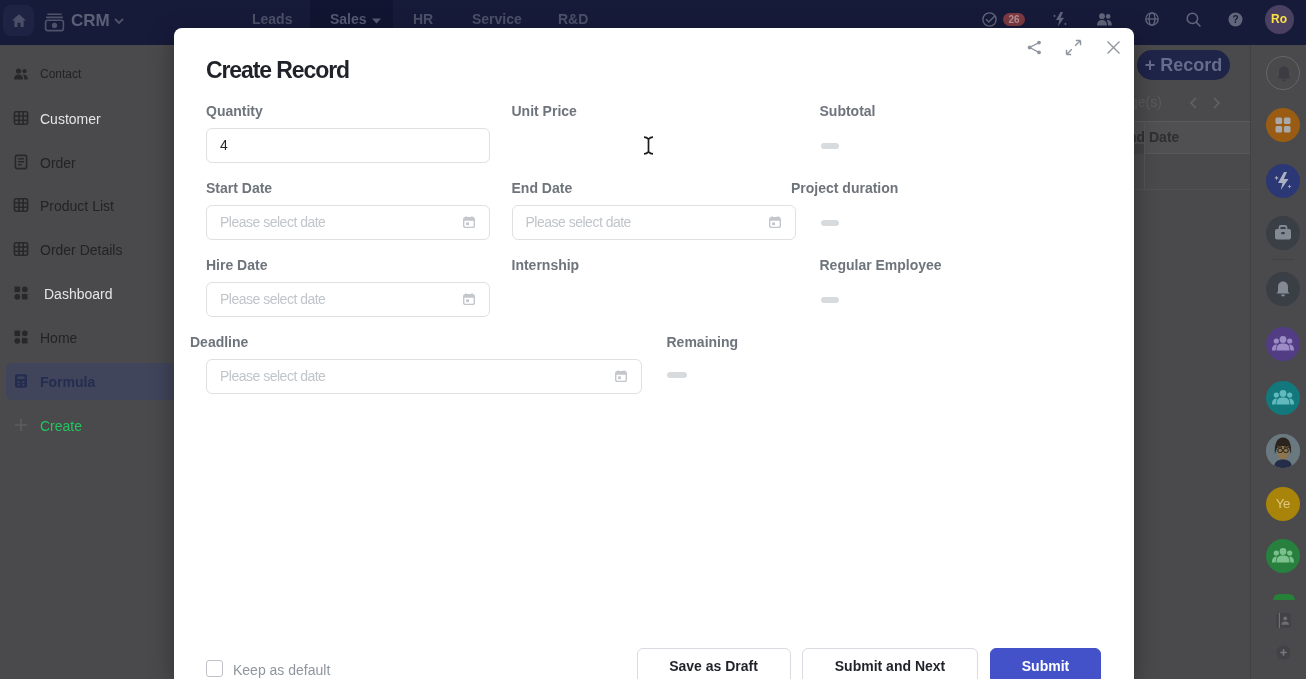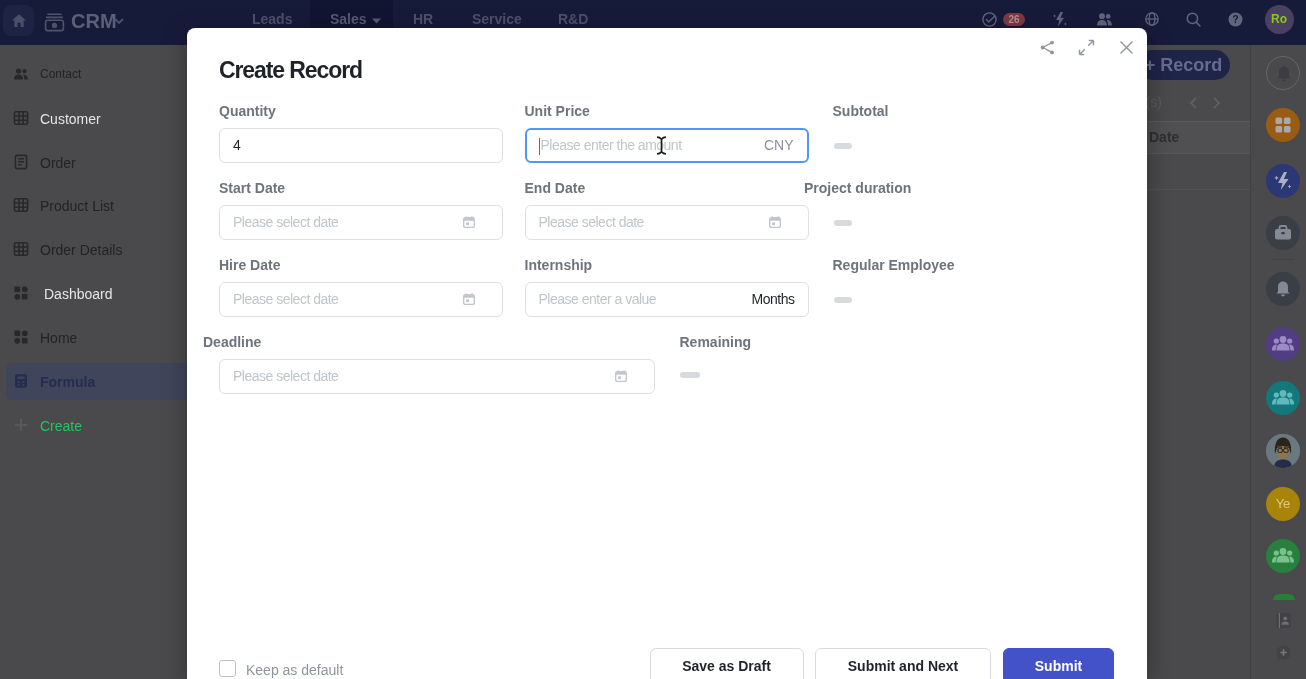--- a/index.html
+++ b/index.html
@@ -12,21 +12,21 @@
 #homebtn { position:absolute; left:3px; top:5px; width:31px; height:31px; border-radius:8px; background:#1e2343; }
 
 #sidebar { position:absolute; left:0; top:45px; width:290px; height:634px; background:#4a4a4c; z-index:1; }
 #formrow { position:absolute; left:6px; top:318px; width:280px; height:37px; border-radius:6px; background:#41455b; }
 
 #content { position:absolute; left:290px; top:45px; width:960px; height:634px; background:#4a4a4c; z-index:1; }
 
 #rail { position:absolute; left:1250px; top:45px; width:56px; height:634px; background:#4a4a4c; border-left:1px solid #414144; z-index:1; }
 .ric { position:absolute; left:1266px; width:34px; height:34px; border-radius:50%; z-index:2; }
 
-#modal { position:absolute; left:174px; top:28px; width:960px; height:651px; background:#ffffff; border-radius:8px 8px 0 0; box-shadow:0 6px 24px rgba(0,0,0,0.35); z-index:10;margin-left:13px; }
+#modal { position:absolute; left:174px; top:28px; width:960px; height:651px; background:#ffffff; border-radius:8px 8px 0 0; box-shadow:0 6px 24px rgba(0,0,0,0.35); z-index:10; }
 #modal .title { position:absolute; left:32px; top:28.5px; font-size:23px; font-weight:bold; color:#1f2329; letter-spacing:-1.1px; }
 .flabel { position:absolute; font-size:14px; font-weight:bold; color:#6e747c; line-height:14px; }
 .finput { position:absolute; height:35px; border:1px solid #dee0e3; border-radius:6px; background:#fff; font-size:14px; line-height:32px; }
 .ph { color:#c0c5ca; letter-spacing:-0.5px; }
 .dash { position:absolute; width:18px; height:6px; border-radius:3px; background:#d8dbde; }
 .fbtn { position:absolute; top:620px; height:36px; border:1px solid #d8dbe0; border-radius:6px; background:#fff; font-size:14px; font-weight:bold; color:#1f2329; text-align:center; line-height:34px; }
 </style>
 </head>
 <body>
 
@@ -35,21 +35,21 @@
   <div id="homebtn"></div>
   <svg class="abs" style="left:11px;top:13px" width="16" height="16" viewBox="0 0 16 16">
       <path d="M8 1.2 L15 7.4 H12.6 V14 H9.6 V9.8 H6.4 V14 H3.4 V7.4 H1 Z" fill="#4b5066"></path>
     </svg>
   <svg class="abs" style="left:44px;top:12px" width="21" height="20" viewBox="0 0 21 20" fill="none" stroke="#4e5369" stroke-width="1.6">
     <path d="M4 2.2 H17" stroke-linecap="round"></path>
     <path d="M2.8 5.4 H18.2" stroke-linecap="round"></path>
     <rect x="1.6" y="8.2" width="17.8" height="10.4" rx="2.2"></rect>
     <circle cx="10.5" cy="13.4" r="2.6" fill="#4e5369" stroke="none"></circle>
   </svg>
-  <div class="abs" style="left:71px;top:11px;font-size:20px;line-height:20px;font-weight:bold;color:#5c6076">CRM</div>
+  <div class="abs" style="left:71px;top:11px;font-size:17px;line-height:20px;font-weight:bold;color:#5c6076">CRM</div>
   <svg class="abs" style="left:113px;top:17px" width="12" height="8" viewBox="0 0 12 8" fill="none" stroke="#4e5369" stroke-width="1.8">
       <path d="M2 2 L6 6 L10 2"></path>
     </svg>
 
   <div class="navtxt" style="left:252px">Leads</div>
   <div class="navtxt" style="left:330px;color:#575c74">Sales</div>
   <svg class="abs" style="left:371px;top:17px" width="11" height="8" viewBox="0 0 11 8">
       <path d="M1 1.5 L5.5 6.5 L10 1.5 Z" fill="#575c74"></path>
     </svg>
   <div class="navtxt" style="left:413px">HR</div>
@@ -78,21 +78,21 @@
       <path d="M1 7 H13"></path>
     </svg>
   <svg class="abs" style="left:1186px;top:12px" width="15" height="15" viewBox="0 0 15 15" fill="none" stroke="#61667c" stroke-width="1.5">
       <circle cx="6.4" cy="6.4" r="5.2"></circle>
       <path d="M10.4 10.4 L14 14" stroke-linecap="round"></path>
     </svg>
   <svg class="abs" style="left:1228px;top:12px" width="15" height="15" viewBox="0 0 15 15">
       <circle cx="7.5" cy="7.5" r="7" fill="#61667c"></circle>
       <text x="7.5" y="11" font-size="10" font-weight="bold" fill="#171b3a" text-anchor="middle" font-family="Liberation Sans">?</text>
     </svg>
-  <div class="abs" style="left:1264.5px;top:4.5px;width:29px;height:29px;border-radius:50%;background:#4a4062;color:#84cc16;font-size:12px;font-weight:bold;text-align:center;line-height:29px">Ro</div>
+  <div class="abs" style="left:1264.5px;top:4.5px;width:29px;height:29px;border-radius:50%;background:#4a4062;color:#fde047;font-size:12px;font-weight:bold;text-align:center;line-height:29px">Ro</div>
 </div>
 
 <div id="sidebar">
   <div id="formrow"></div>
 </div>
 <div id="sideitems">
     <svg class="abs" style="left:13px;top:66px;z-index:2" width="16" height="16" viewBox="0 0 16 16">
       <circle cx="5.5" cy="5" r="2.6" fill="#28282b"></circle>
       <path d="M1 13.5 C1 9.9 3 8.4 5.5 8.4 C8 8.4 10 9.9 10 13.5 Z" fill="#28282b"></path>
       <circle cx="11.5" cy="5.2" r="2.1" fill="#28282b"></circle>
@@ -288,42 +288,36 @@
   <svg class="abs" style="left:891px;top:11px" width="17" height="17" viewBox="0 0 17 17" fill="none" stroke="#8f959e" stroke-width="1.4">
       <path d="M10.2 6.8 L15.5 1.5 M15.5 1.5 H10.8 M15.5 1.5 V6.2 M6.8 10.2 L1.5 15.5 M1.5 15.5 H6.2 M1.5 15.5 V10.8"></path>
     </svg>
   <svg class="abs" style="left:932px;top:12px" width="15" height="15" viewBox="0 0 15 15" fill="none" stroke="#8f959e" stroke-width="1.4">
       <path d="M1.5 1.5 L13.5 13.5 M13.5 1.5 L1.5 13.5"></path>
     </svg>
 
   <div class="flabel" style="left:32px;top:76px">Quantity</div>
   <div class="finput" style="left:32px;top:100px;width:284px;padding-left:13px;color:#1f2329">4</div>
   <div class="flabel" style="left:337.5px;top:76px">Unit Price</div>
-  <div class="finput" style="left:337.5px;top:100px;width:284px;border:2px solid #4e97fb;line-height:30px;padding-left:12px">
-    <span style="position:absolute;left:12px;top:8px;width:1px;height:17px;background:#646a73"></span>
-    <span class="ph" style="margin-left:2px">Please enter the amount</span>
-    <span style="position:absolute;right:13px;color:#8a9099">CNY</span>
-  </div>
   <svg class="abs" style="left:468px;top:108px" width="13" height="19" viewBox="0 0 13 19">
       <path d="M2 1.2 C3.8 1.2 5.2 1.8 6.5 3.2 C7.8 1.8 9.2 1.2 11 1.2 M2 17.8 C3.8 17.8 5.2 17.2 6.5 15.8 C7.8 17.2 9.2 17.8 11 17.8 M6.5 3 V16" stroke="#1d1d1f" stroke-width="1.7" fill="none"></path>
     </svg>
   <div class="flabel" style="left:645.5px;top:76px">Subtotal</div>
   <div class="dash" style="left:646.5px;top:114.5px"></div>
 
   <div class="flabel" style="left:32px;top:153px">Start Date</div>
   <div class="finput ph" style="left:32px;top:177px;width:284px;padding-left:13px">Please select date</div>
   <div class="flabel" style="left:337.5px;top:153px">End Date</div>
   <div class="finput ph" style="left:337.5px;top:177px;width:284px;padding-left:13px">Please select date</div>
   <div class="flabel" style="left:617px;top:153px">Project duration</div>
   <div class="dash" style="left:646.5px;top:191.5px"></div>
 
   <div class="flabel" style="left:32px;top:230px">Hire Date</div>
   <div class="finput ph" style="left:32px;top:254px;width:284px;padding-left:13px">Please select date</div>
   <div class="flabel" style="left:337.5px;top:230px">Internship</div>
-  <div class="finput ph" style="left:337.5px;top:254px;width:284px;padding-left:13px">Please enter a value<span style="position:absolute;right:13px;color:#1f2329">Months</span></div>
   <div class="flabel" style="left:645.5px;top:230px">Regular Employee</div>
   <div class="dash" style="left:646.5px;top:268.5px"></div>
 
   <div class="flabel" style="left:16px;top:307px">Deadline</div>
   <div class="finput ph" style="left:32px;top:331px;width:436px;padding-left:13px">Please select date</div>
   <div class="flabel" style="left:492.5px;top:307px">Remaining</div>
   <div class="dash" style="left:492.5px;top:343.5px;width:20px"></div>
 
   <div class="abs" style="left:32px;top:632px;width:17px;height:17px;border:1px solid #bfc3c9;border-radius:3px;background:#fff"></div>
   <div class="abs" style="left:59px;top:634px;font-size:14px;color:#8f959e">Keep as default</div>

